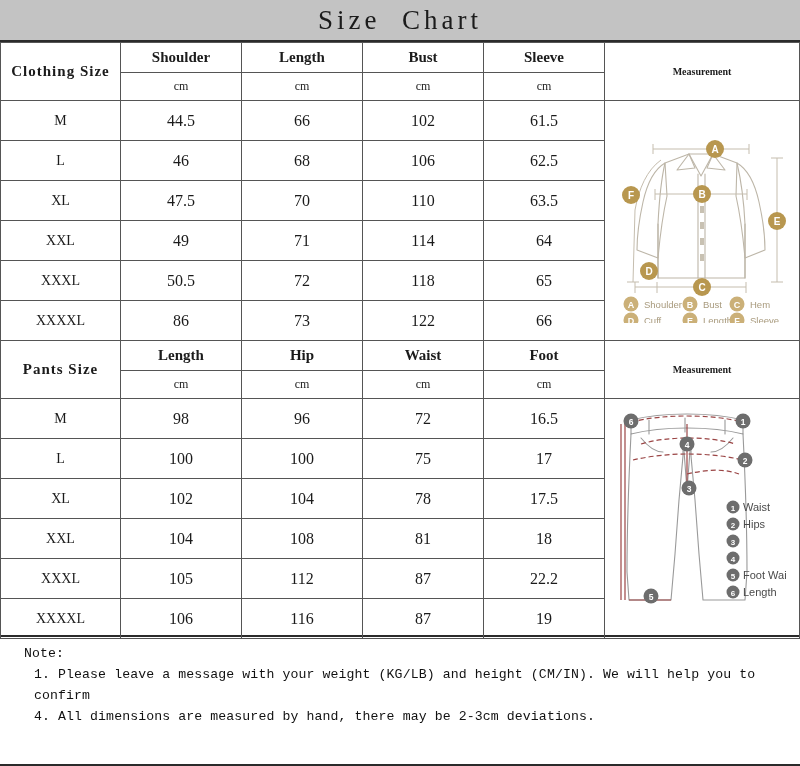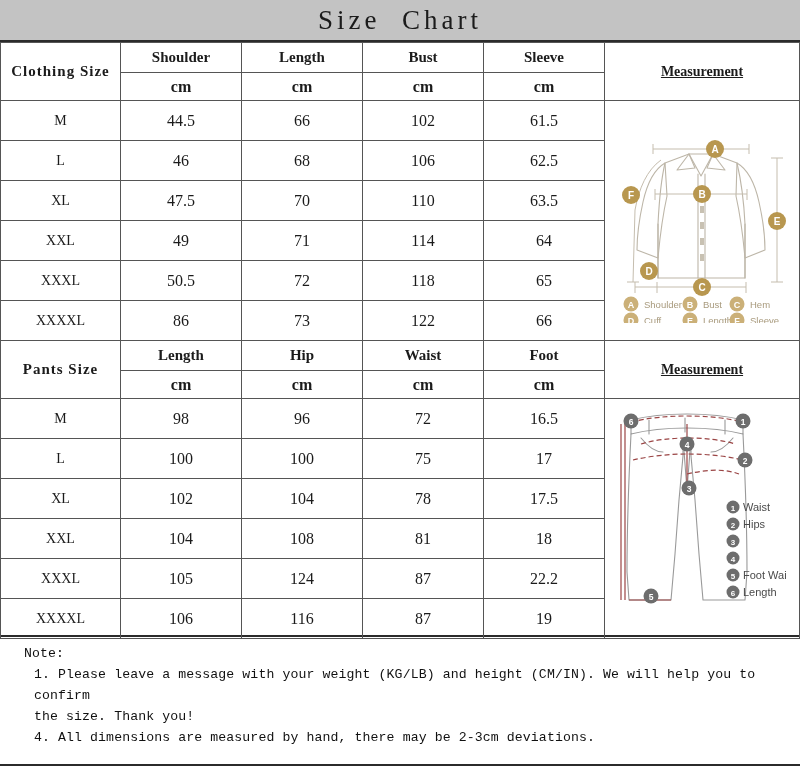--- a/index.html
+++ b/index.html
@@ -53,43 +53,42 @@
   .col-size  { width: 120px; }
   .col-m     { width: 121px; }
   .col-meas  { width: 195px; }
 
   .hdr-name {
     font-size: 15px;
     font-weight: bold;
     height: 30px;
   }
   .hdr-unit {
-    font-size: 16px;
-    font-weight: bold;
+    font-size: 12px;
+    font-weight: normal;
     height: 28px;
   }
   .rowlabel {
     font-size: 15px;
     font-weight: bold;
     letter-spacing: 1px;
   }
   .cell-size {
     font-size: 14px;
     height: 40px;
   }
   .cell-val {
     font-size: 16px;
     height: 40px;
   }
   .measure-head {
-    font-size: 14px;
+    font-size: 10px;
     font-weight: bold;
     vertical-align: top;
     padding-top: 12px;
-    text-decoration: underline;
   }
   .diagram-cell {
     padding: 0;
     vertical-align: top;
   }
   
   .note {
     position: absolute;
     left: 0; top: 637px;
     width: 800px; height: 129px;
@@ -405,36 +404,35 @@
         <tr>
           <td class="cell-size">XXL</td>
           <td class="cell-val">104</td>
           <td class="cell-val">108</td>
           <td class="cell-val">81</td>
           <td class="cell-val">18</td>
         </tr>
         <tr>
           <td class="cell-size">XXXL</td>
           <td class="cell-val">105</td>
-          <td class="cell-val">124</td>
+          <td class="cell-val">112</td>
           <td class="cell-val">87</td>
           <td class="cell-val">22.2</td>
         </tr>
         <tr>
           <td class="cell-size">XXXXL</td>
           <td class="cell-val">106</td>
           <td class="cell-val">116</td>
           <td class="cell-val">87</td>
           <td class="cell-val">19</td>
         </tr>
 
       </tbody>
     </table>
   </div>
 
   <div class="note">
     <div class="nline nhead">Note:</div>
     <div class="nline">1. Please leave a message with your weight (KG/LB) and height (CM/IN). We will help you to confirm</div>
-    <div class="nline">the size. Thank you!</div>
     <div class="nline">4. All dimensions are measured by hand, there may be 2-3cm deviations.</div>
   </div>
 
 </div>
 
 </body></html>

